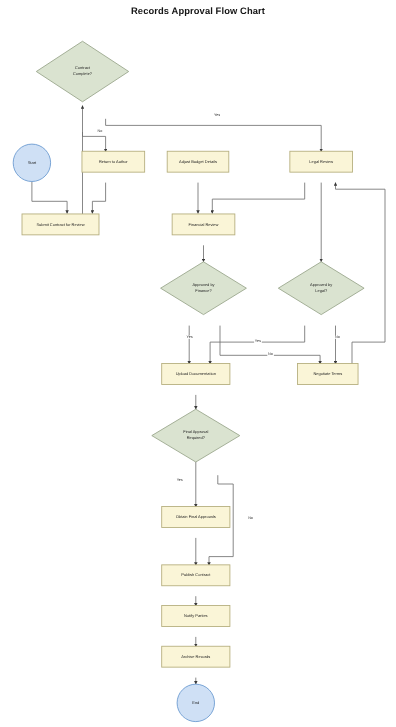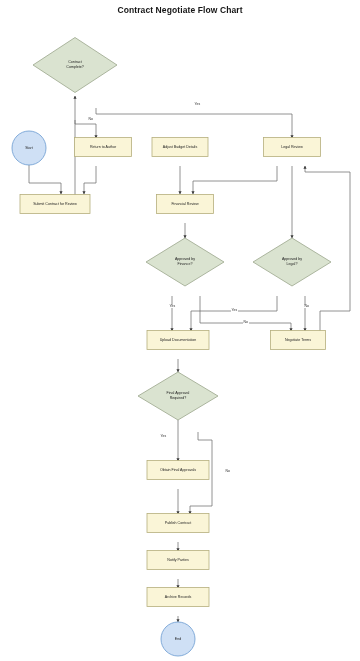--- a/index.html
+++ b/index.html
@@ -59,21 +59,21 @@
     padding: 0 0.6px;
     line-height: 1;
     white-space: nowrap;
   }
 </style>
 </head>
 <body>
 
 <div id="chart-root">
 
-  <div id="page-title">Contract Negotiate Flow Chart</div>
+  <div id="page-title">Records Approval Flow Chart</div>
 
   <svg id="flow-svg" viewBox="0 0 360 661" xmlns="http://www.w3.org/2000/svg">
     <defs>
       <marker id="arrow" viewBox="0 0 10 10" refX="9" refY="5" markerWidth="4.2" markerHeight="4.2" orient="auto-start-reverse">
         <path d="M 0 0 L 10 5 L 0 10 z" fill="#3a3a3a"></path>
       </marker>
     </defs>
 
     <g id="edges-layer" fill="none" stroke="#6e6e6e" stroke-width="0.75" marker-end="url(#arrow)">
 

